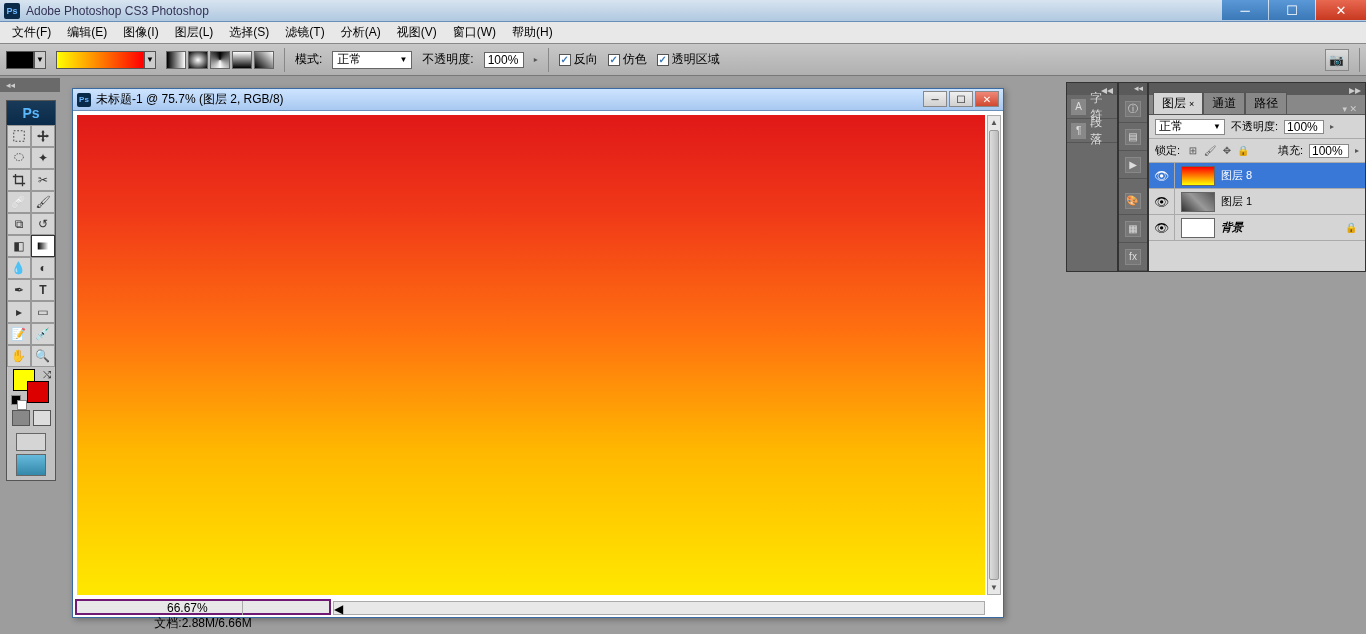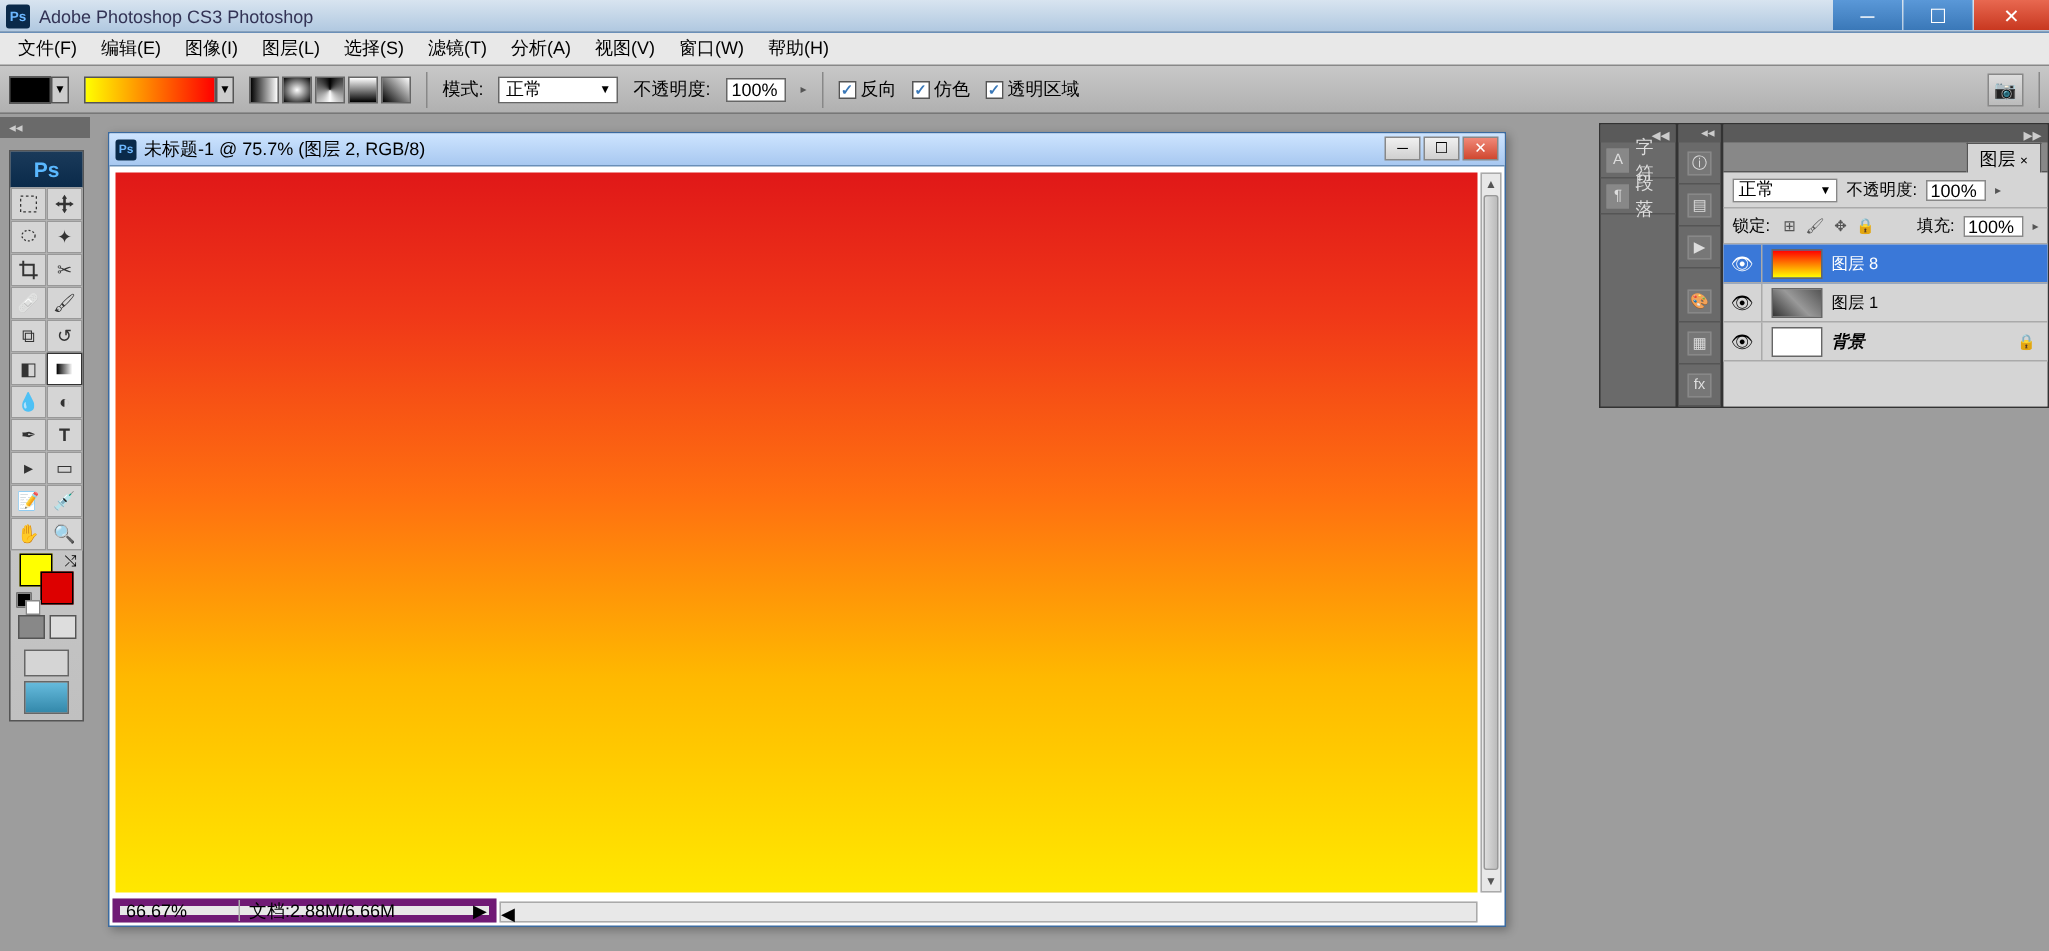--- a/index.html
+++ b/index.html
@@ -64,39 +64,39 @@
 .doc-title { height: 22px; background: linear-gradient(#cde4ff, #a8c8f0); display: flex; align-items: center; padding: 0 4px; border-bottom: 1px solid #6a8fb8; gap: 5px; }
 .doc-title .ps-logo { width: 14px; height: 14px; background: #0a2a4a; color: #6db8ff; display: flex; align-items: center; justify-content: center; font-weight: bold; font-size: 8px; border-radius: 2px; }
 .doc-ctrls { position: absolute; right: 4px; top: 2px; display: flex; gap: 2px; }
 .doc-btn { width: 24px; height: 16px; border: 1px solid #888; background: linear-gradient(#f0f0f0,#d0d0d0); display: flex; align-items: center; justify-content: center; font-size: 10px; }
 .doc-btn.close { background: linear-gradient(#f08878,#d04830); color: #fff; }
 .canvas { position: absolute; left: 4px; top: 26px; right: 18px; bottom: 22px; background: linear-gradient(to bottom, #e01818 0%, #f03818 20%, #ff7010 45%, #ffb800 70%, #ffe800 100%); }
 .scroll-v { position: absolute; right: 2px; top: 26px; width: 14px; bottom: 22px; background: #e8e8e8; border: 1px solid #aaa; }
 .scroll-v .thumb { position: absolute; left: 1px; right: 1px; top: 14px; bottom: 14px; background: linear-gradient(90deg,#ddd,#bbb); border: 1px solid #999; border-radius: 2px; }
 .scroll-v .arr { height: 13px; display: flex; align-items: center; justify-content: center; font-size: 8px; color: #555; }
 .scroll-h { position: absolute; left: 260px; right: 18px; bottom: 2px; height: 14px; background: #e8e8e8; border: 1px solid #aaa; }
-.statusbar { position: absolute; left: 2px; bottom: 2px; height: 16px; width: 256px; display: flex; align-items: center; background: #e8e8e8; border: 5px solid #701a75; }
+.statusbar { position: absolute; left: 2px; bottom: 2px; height: 16px; width: 256px; display: flex; align-items: center; background: #e8e8e8; border: 2px solid #701a75; flex-direction: column; }
 .statusbar .zoom { width: 80px; padding: 0 4px; border-right: 1px solid #aaa; }
 .statusbar .docinfo { padding: 0 6px; flex: 1; }
 .statusbar .tri { width: 12px; text-align: center; }
 
 
 .right-area { position: absolute; right: 0; top: 82px; width: 300px; display: flex; }
 .dock-col { width: 52px; background: #6a6a6a; border: 1px solid #333; }
 .dock-head { height: 12px; background: #5a5a5a; display: flex; justify-content: flex-end; padding: 0 4px; color: #ccc; font-size: 9px; gap: 4px; }
 .dock-item { height: 24px; display: flex; align-items: center; gap: 4px; padding: 0 4px; color: #ddd; border-bottom: 1px solid #555; }
 .dock-ic { width: 16px; height: 16px; border: 1px solid #888; background: #888; display: flex; align-items: center; justify-content: center; font-size: 10px; color: #ddd; }
 
 .icon-col { width: 30px; background: #6a6a6a; border: 1px solid #333; display: flex; flex-direction: column; }
 .icon-col .dock-head { height: 12px; }
 .icon-col .icon-item { height: 28px; display: flex; align-items: center; justify-content: center; border-bottom: 1px solid #555; }
 .icon-col .icon-item .dock-ic { background: #777; }
 
 .panel-col { flex: 1; background: #6a6a6a; border: 1px solid #333; display: flex; flex-direction: column; }
-.panel-tabs { height: 20px; background: #888; display: flex; align-items: flex-end; padding: 0 4px; gap: 0; border-bottom: 1px solid #555; flex-direction: column; }
+.panel-tabs { height: 20px; background: #888; display: flex; align-items: flex-end; padding: 0 4px; gap: 0; border-bottom: 1px solid #555; }
 .panel-tab { padding: 2px 8px; background: #888; color: #000; font-size: 11px; border: 1px solid #555; border-bottom: none; }
 .panel-tab.active { background: #d5d5d5; }
 .panel-tab .x { margin-left: 3px; font-size: 9px; }
 .panel-menu { margin-left: auto; color: #ccc; font-size: 9px; padding: 0 4px; display: flex; gap: 4px; }
 .panel-body { background: #d5d5d5; flex: 1; }
 .panel-row { height: 24px; display: flex; align-items: center; padding: 0 6px; gap: 6px; border-bottom: 1px solid #aaa; }
 .panel-row .sel { flex: 0 0 70px; height: 16px; background: #fff; border: 1px solid #888; padding: 0 3px; display: flex; align-items: center; justify-content: space-between; font-size: 11px; }
 .panel-row .lab { font-size: 11px; }
 .panel-row .val { width: 40px; height: 14px; background: #fff; border: 1px solid #888; padding: 0 2px; font-size: 10px; display: flex; align-items: center; }
 .panel-row .tri2 { font-size: 8px; color: #555; }

